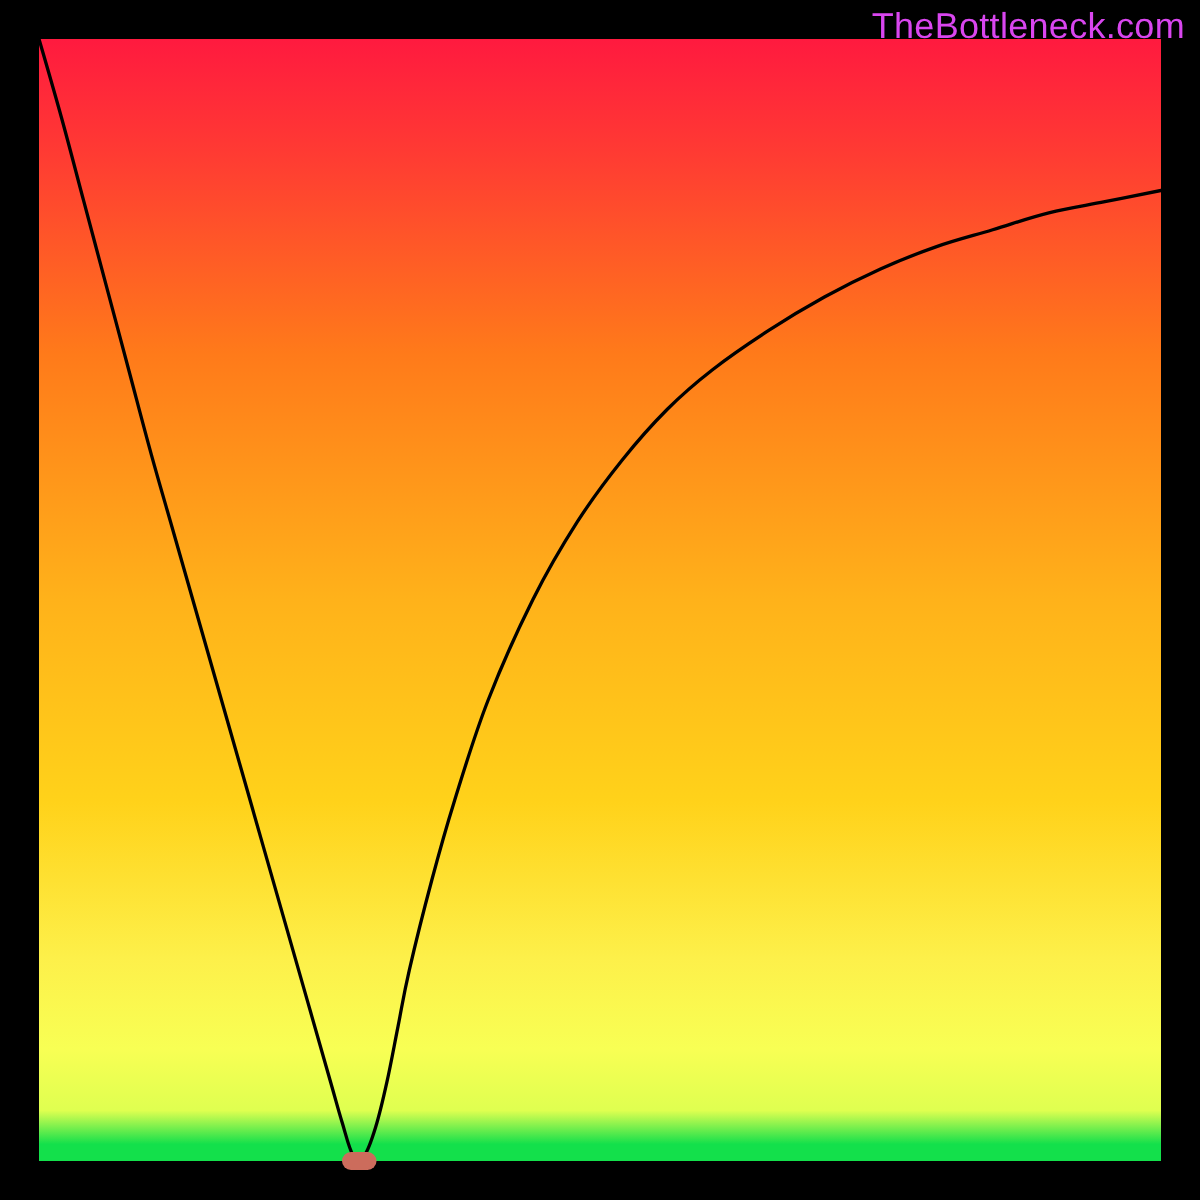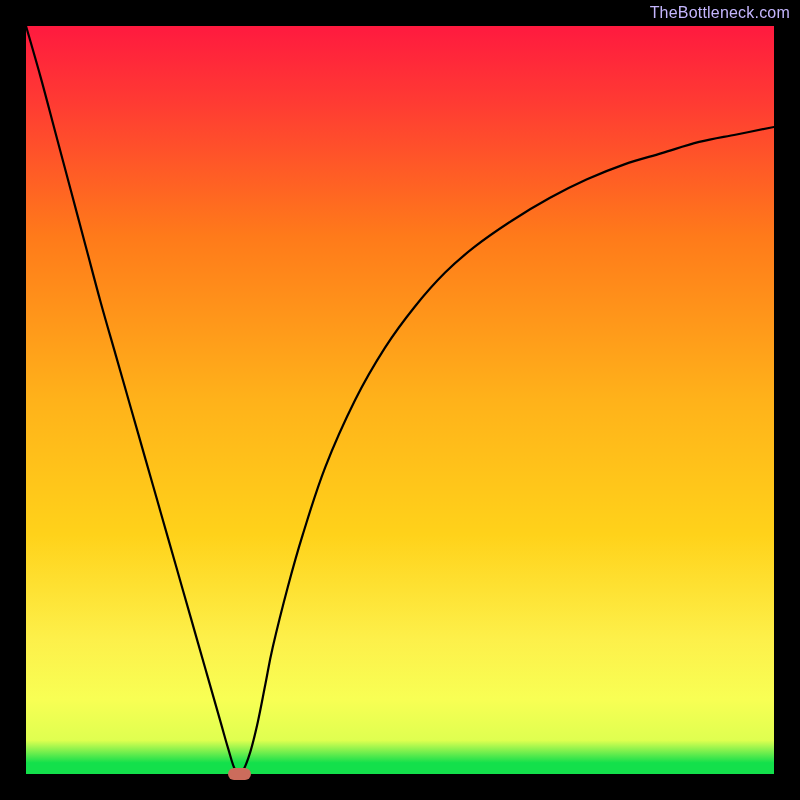--- a/index.html
+++ b/index.html
@@ -33,23 +33,23 @@
   }
   .marker {
     position: absolute;
     border-radius: 6px;
     background: #cc6c5c;
   }
   .credit {
     position: absolute;
     top: 4px;
     right: 10px;
-    color: #c4b5fd;
+    color: #d946ef;
     font-family: Arial, Helvetica, sans-serif;
-    font-size: 16px;
+    font-size: 24px;
     letter-spacing: 0.2px;
   }
 </style>
 </head>
 <body>
 
 <div class="plot-wrap">
   <svg class="gradient-bg" viewBox="0 0 748 748" preserveAspectRatio="none">
     <defs>
       <linearGradient id="bg-grad" x1="0" y1="0" x2="0" y2="1">

